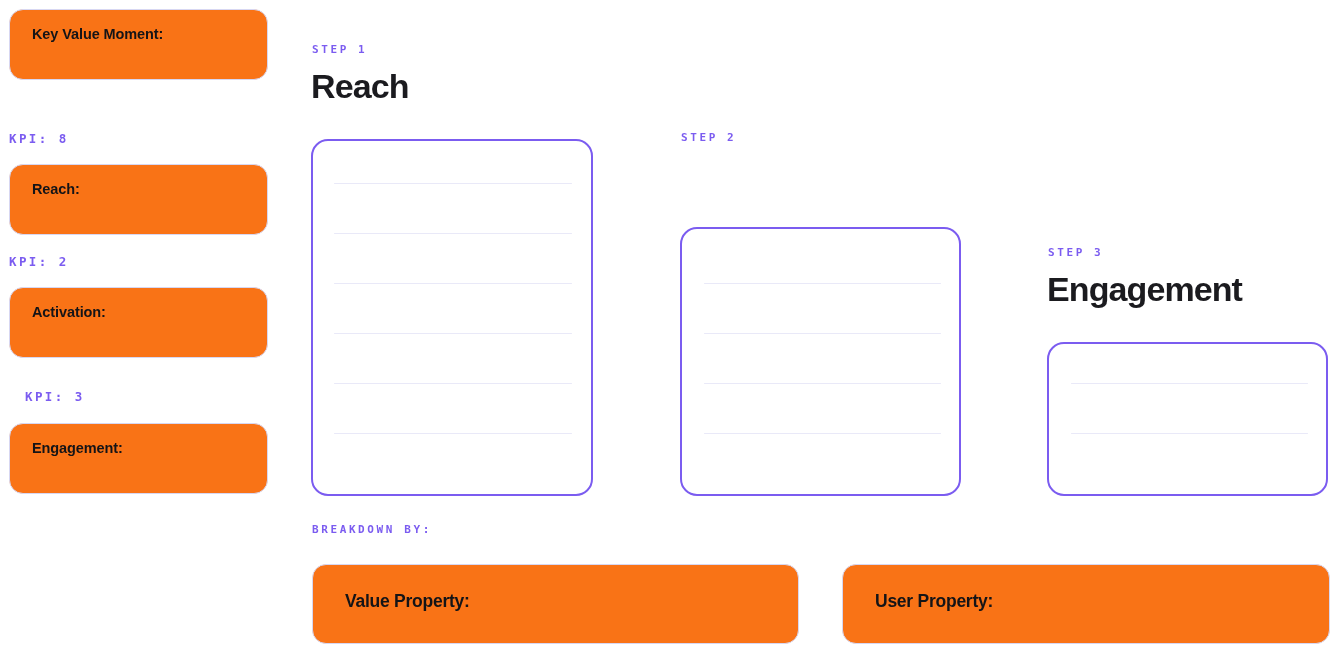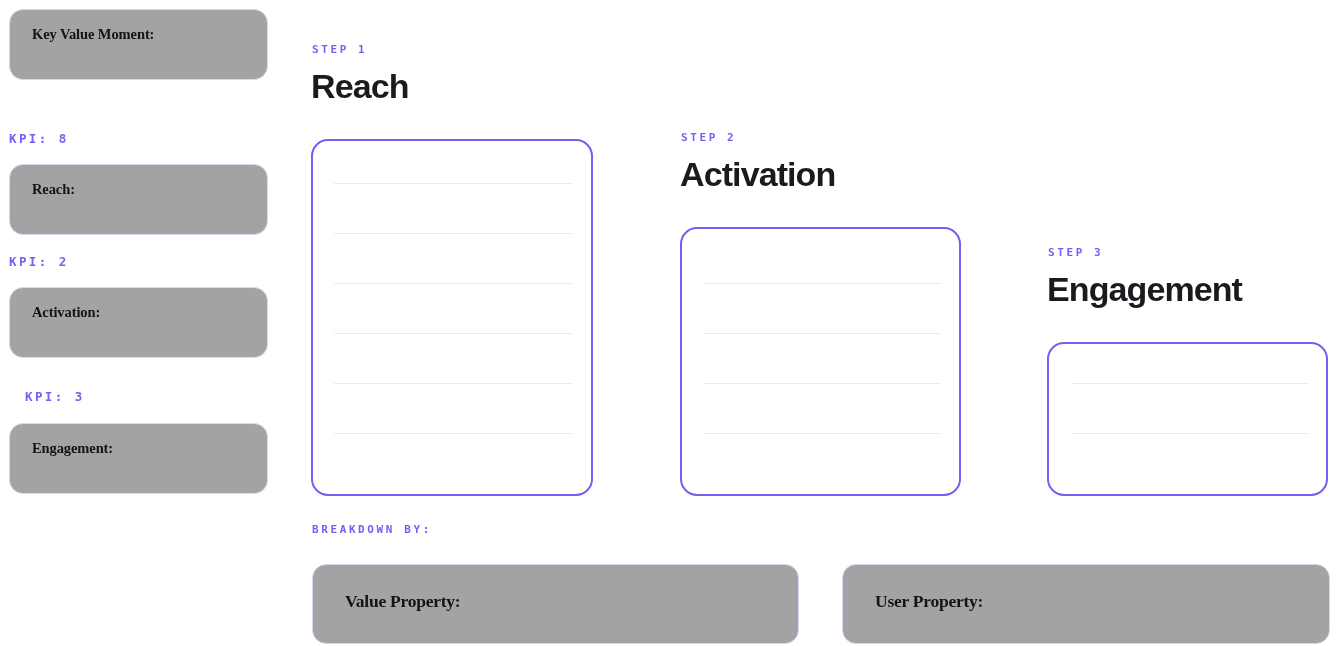--- a/index.html
+++ b/index.html
@@ -24,24 +24,23 @@
     width: 1337px;
     height: 646px;
   }
 
   
   .abs { position: absolute; }
 
   
   .card-light {
     position: absolute;
-    background: #a3a3a3;
+    background: #f97316;
     border: 1.6px solid #d7d7f2;
     border-radius: 14px;
-    font-family: Liberation Serif, serif;
   }
   .card-light .card-label {
     position: absolute;
     left: 22px;
     top: 16px;
     font-size: 14.5px;
     font-weight: 700;
     color: #141417;
     letter-spacing: -0.1px;
     line-height: 1.2;
@@ -133,21 +132,20 @@
     <div class="card-step" style="left:311px;top:139px;width:282px;height:357px;">
       <div class="rule-line" style="left:21px;top:42px;width:238px;"></div>
       <div class="rule-line" style="left:21px;top:92px;width:238px;"></div>
       <div class="rule-line" style="left:21px;top:142px;width:238px;"></div>
       <div class="rule-line" style="left:21px;top:192px;width:238px;"></div>
       <div class="rule-line" style="left:21px;top:242px;width:238px;"></div>
       <div class="rule-line" style="left:21px;top:292px;width:238px;"></div>
     </div>
 
     <span class="kicker" style="left:681px;top:132px;">STEP 2</span>
-    <span class="step-title" style="left:680px;top:157px;">Activation</span>
 
     <div class="card-step" style="left:680px;top:227px;width:281px;height:269px;">
       <div class="rule-line" style="left:22px;top:54px;width:237px;"></div>
       <div class="rule-line" style="left:22px;top:104px;width:237px;"></div>
       <div class="rule-line" style="left:22px;top:154px;width:237px;"></div>
       <div class="rule-line" style="left:22px;top:204px;width:237px;"></div>
     </div>
 
     <span class="kicker" style="left:1048px;top:247px;">STEP 3</span>
     <span class="step-title" style="left:1047px;top:272px;">Engagement</span>

